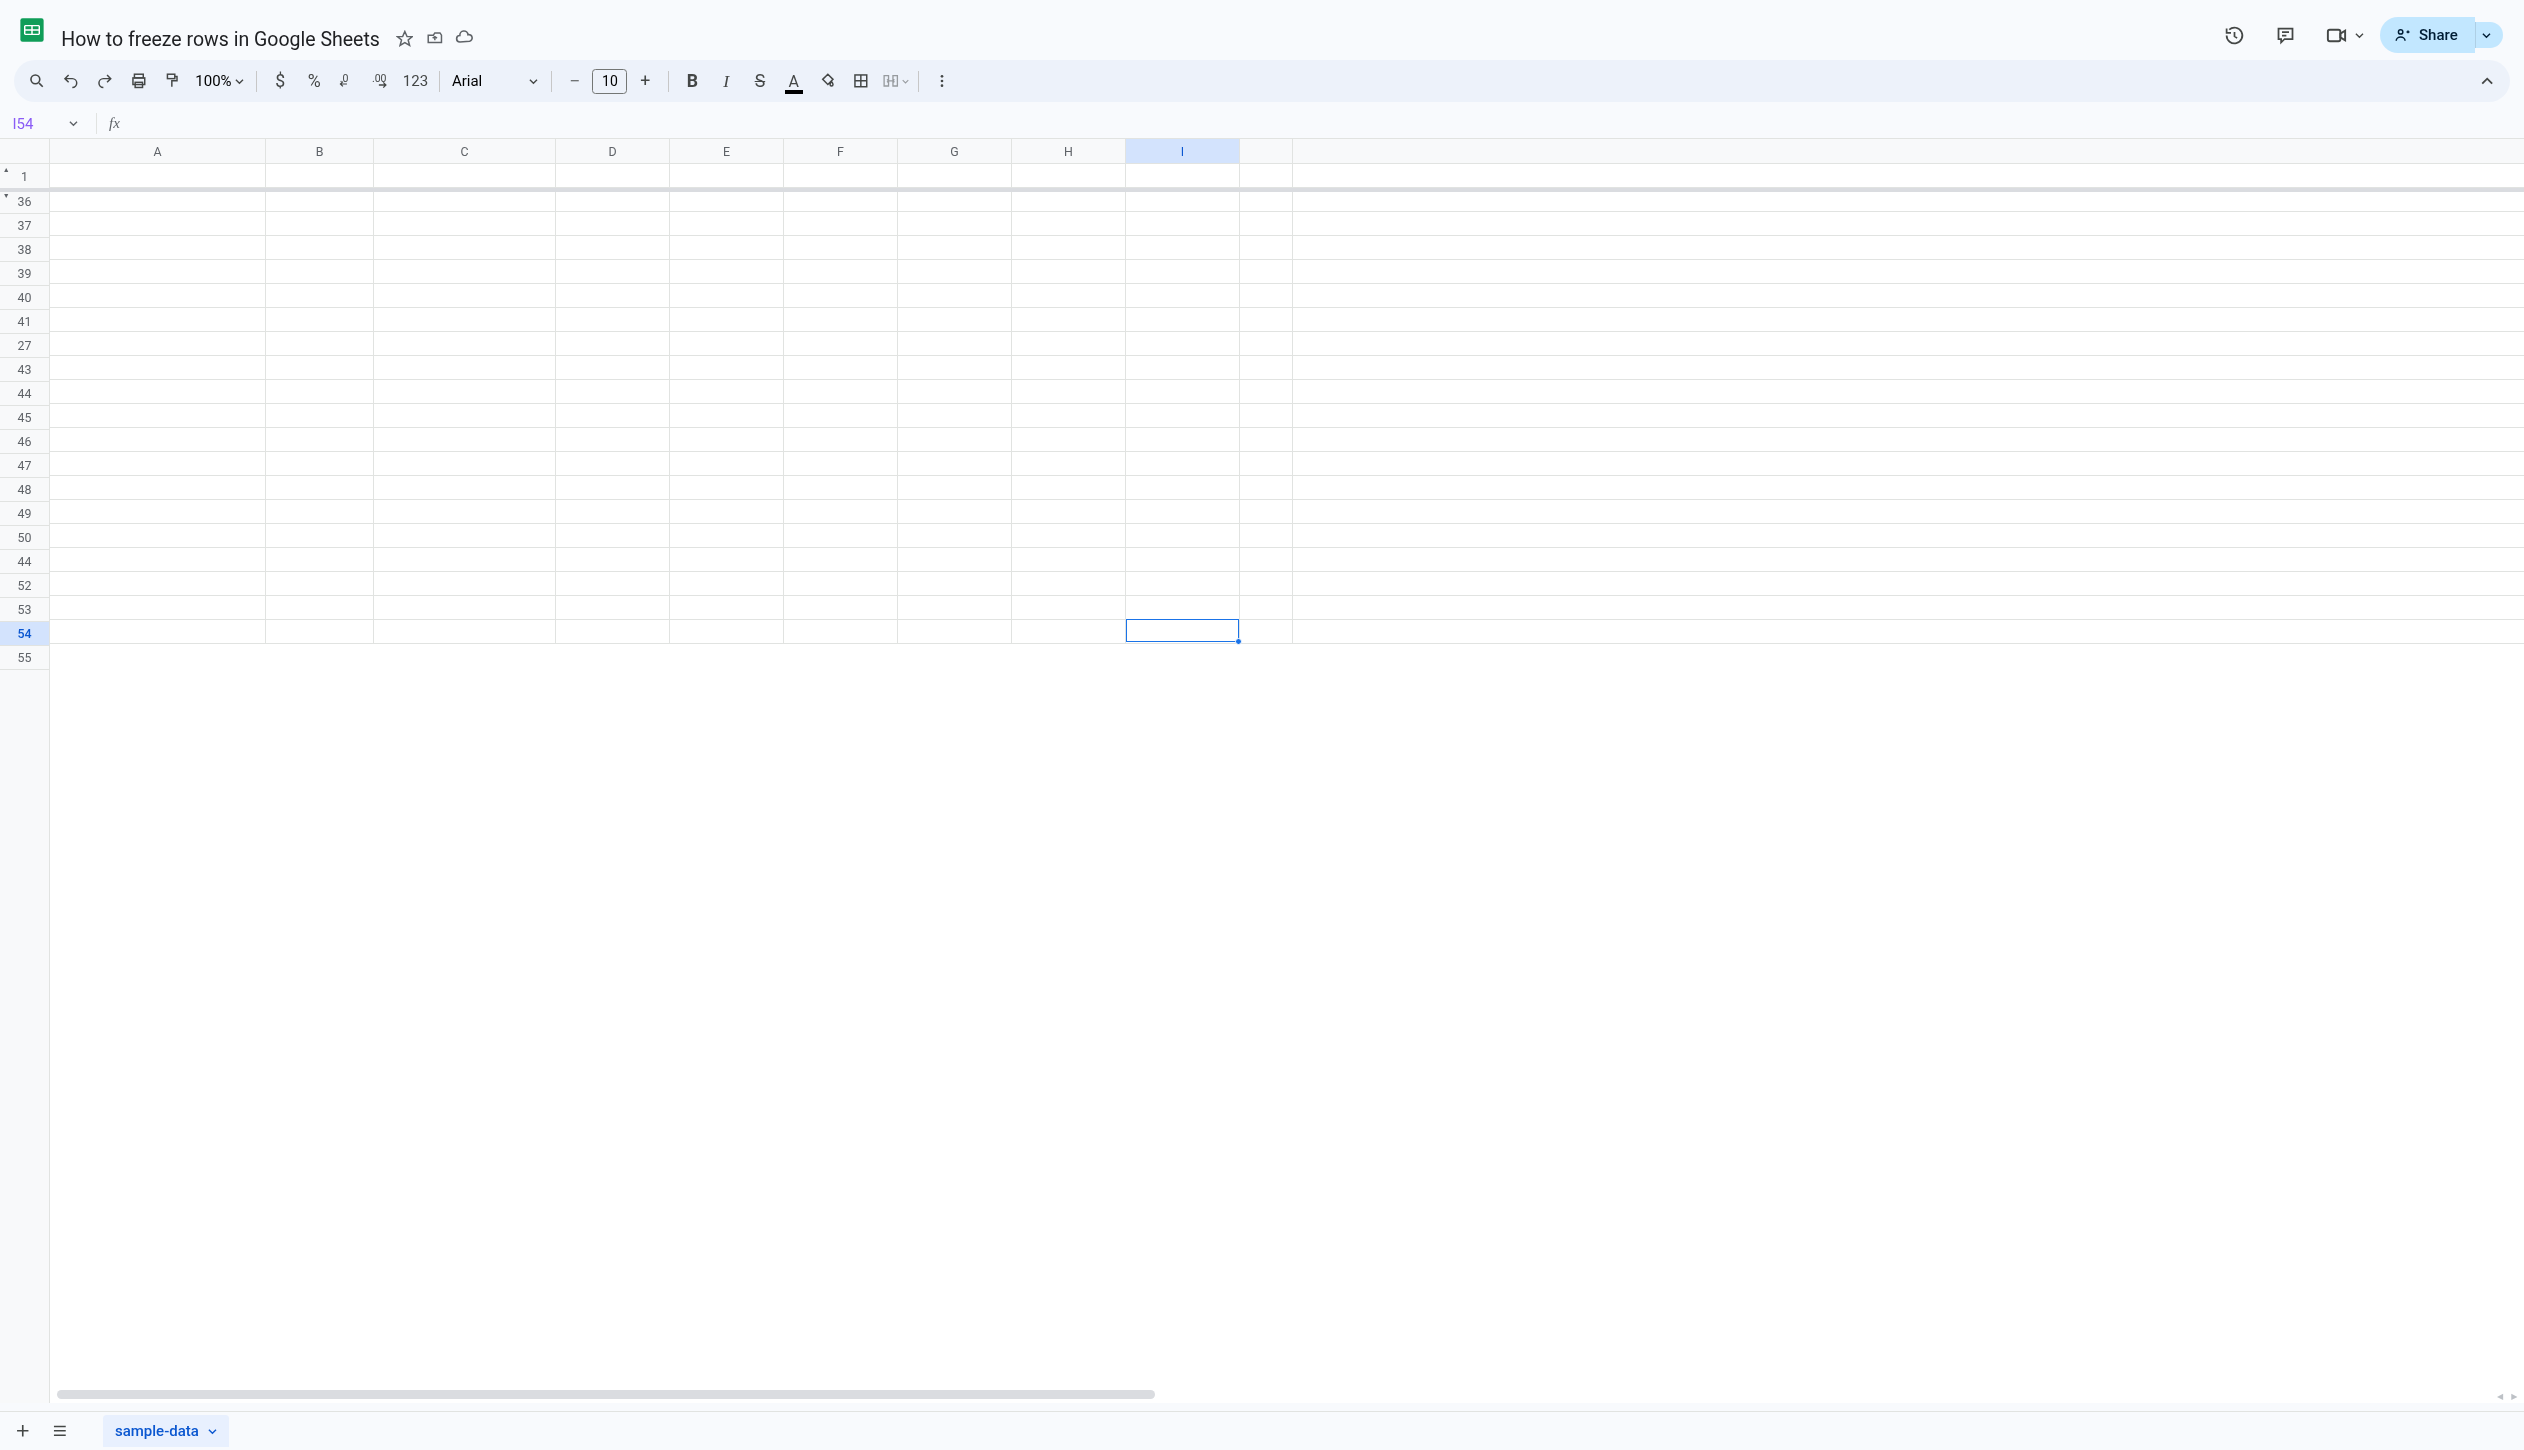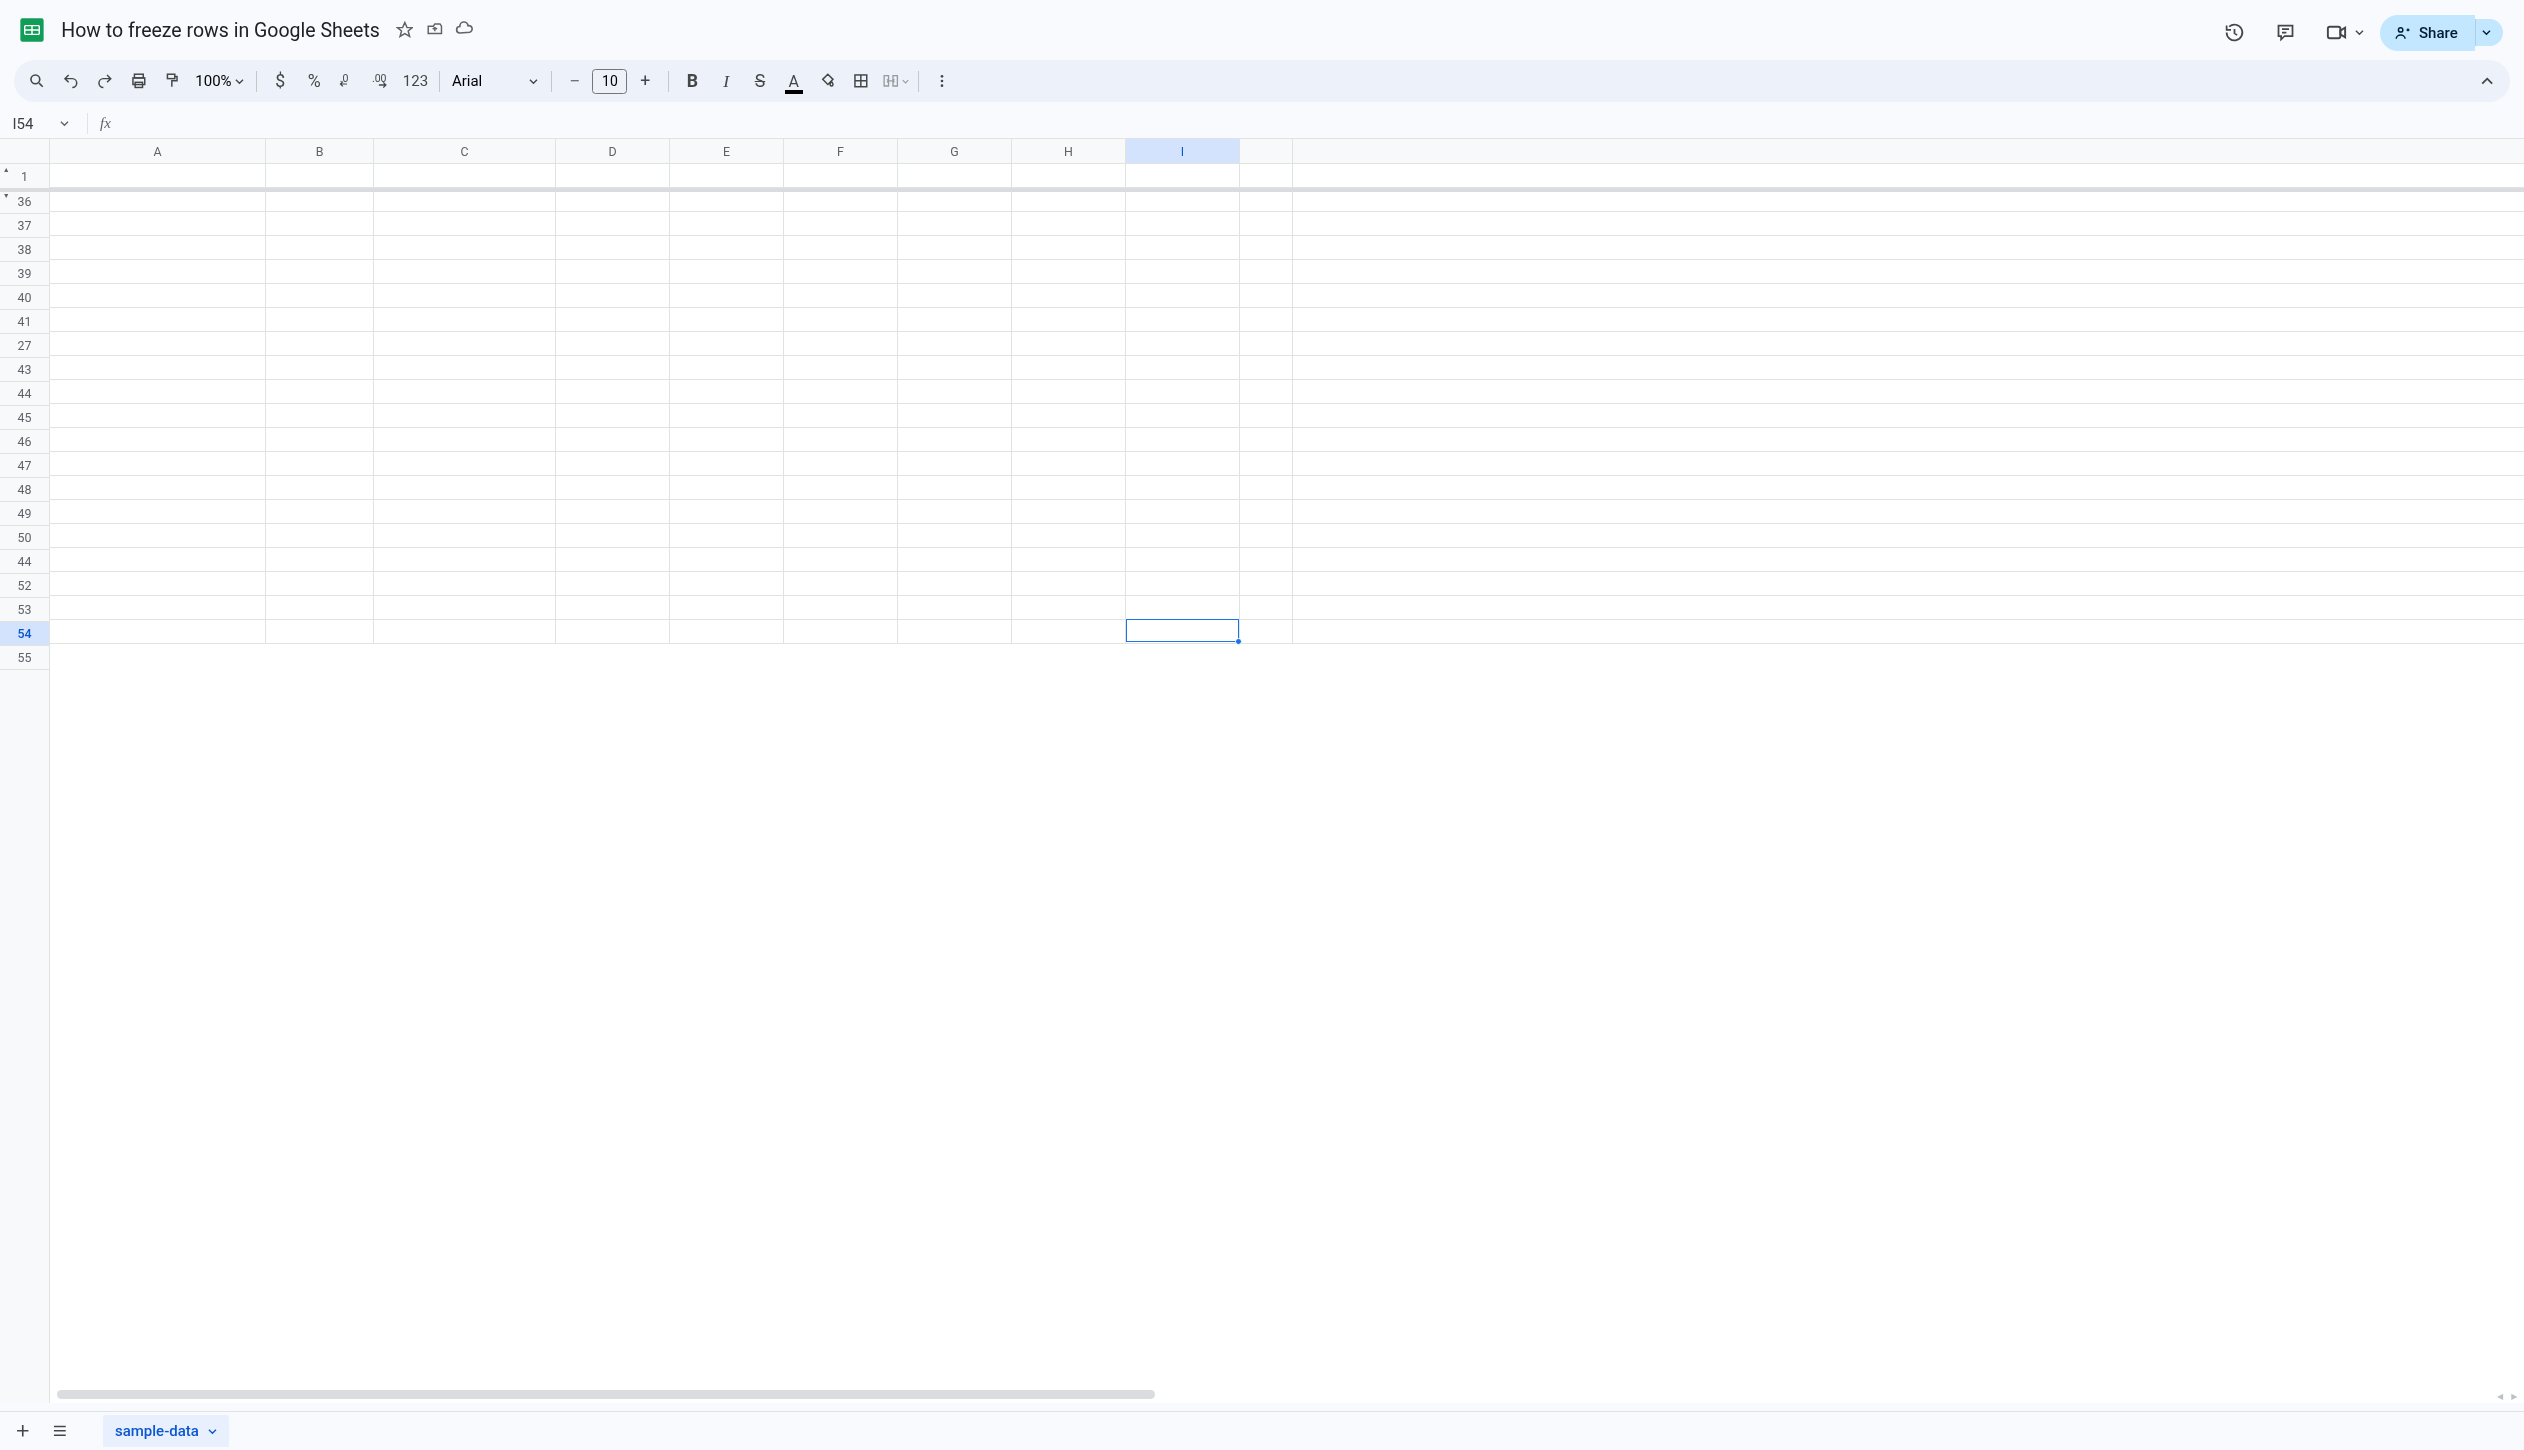--- a/index.html
+++ b/index.html
@@ -1,19 +1,19 @@
 <!DOCTYPE html>
 <html style="font-size:14px"><head>
   <meta charset="utf-8">
   <style>
     * { margin: 0; padding: 0; box-sizing: border-box; font-family: "Google Sans", Roboto, Arial, sans-serif; }
     body { background: #f8fafd; overflow: hidden; height: 100vh; }
     
     
-    .topbar { display: flex; align-items: center; padding: 7px 14px 0 14px; gap: 7px; }
+    .topbar { display: flex; align-items: flex-end; padding: 7px 14px 0 14px; gap: 7px; }
     .logo { width: 35px; height: 46px; display: flex; align-items: center; justify-content: center; cursor: pointer; }
     .logo svg { width: 32px; height: 32px; }
     .title-area { flex: 1; }
     .title-row { display: flex; align-items: center; gap: 8.9px; height: 28px; }
     .doc-title { font-size: 19.5px; color: #202124; padding: 1.8px 5.3px; border-radius: 3.5px; }
     .title-icon { width: 21px; height: 21px; display: flex; align-items: center; justify-content: center; color: #5f6368; cursor: pointer; border-radius: 50%; }
     .menubar { display: flex; gap: 1.8px; margin-top: 1.8px; }
     .menu-item { padding: 3.5px 7px; font-size: 15px; color: #202124; border-radius: 3.5px; cursor: pointer; }
     .top-right { display: flex; align-items: center; gap: 16px; padding-right: 7px; padding-top: 5.3px; }
     .right-icon { width: 35px; height: 35px; display: flex; align-items: center; justify-content: center; color: #444746; cursor: pointer; border-radius: 50%; }
@@ -30,21 +30,21 @@
     .font-display { display: flex; align-items: center; justify-content: space-between; width: 97px; padding: 0 5.3px; font-size: 15px; cursor: pointer; }
     .font-size-group { display: flex; align-items: center; gap: 1.8px; }
     .font-size-input { width: 35px; height: 25px; border: 0.9px solid #747775; border-radius: 3.5px; text-align: center; font-size: 14px; background: transparent; }
     .text-color { position: relative; }
     .text-color-bar { position: absolute; bottom: 3.5px; left: 7px; right: 7px; height: 3.5px; background: #000; }
     .fill-color { position: relative; }
     .toolbar-spacer { flex: 1; }
     
     
     .formula-row { display: flex; align-items: center; height: 30px; border-bottom: 0.9px solid #e1e3e1; margin-top: 7px; padding-left: 12.4px; }
-    .name-box { display: flex; align-items: center; gap: 27px; font-size: 15px; color: #404040; padding-right: 10.6px; }
+    .name-box { display: flex; align-items: center; gap: 36px; font-size: 15px; color: #8b5cf6; padding-right: 10.6px; }
     .name-box-caret { color: #5f6368; cursor: pointer; }
     .fx-sep { width: 0.9px; height: 21px; background: #e1e3e1; margin: 0 7px; }
     .fx-icon { font-style: italic; font-size: 15px; color: #5f6368; font-family: serif; padding: 0 5.3px; }
     
     
     .grid-container { position: relative; background: #fff; overflow: hidden; height: calc(100vh - 186px); }
     .grid-corner { position: absolute; top: 0; left: 0; width: 50px; height: 25px; background: #f8f9fa; border-right: 0.9px solid #e1e3e1; border-bottom: 0.9px solid #e1e3e1; z-index: 3; }
     .col-headers { position: absolute; top: 0; left: 50px; right: 0; height: 25px; display: flex; background: #f8f9fa; border-bottom: 0.9px solid #e1e3e1; z-index: 2; }
     .col-header { border-right: 0.9px solid #e1e3e1; display: flex; align-items: center; justify-content: center; font-size: 12.4px; color: #5f6368; cursor: pointer; flex-shrink: 0; }
     .col-header.active { background: #d3e3fd; color: #0b57d0; }

